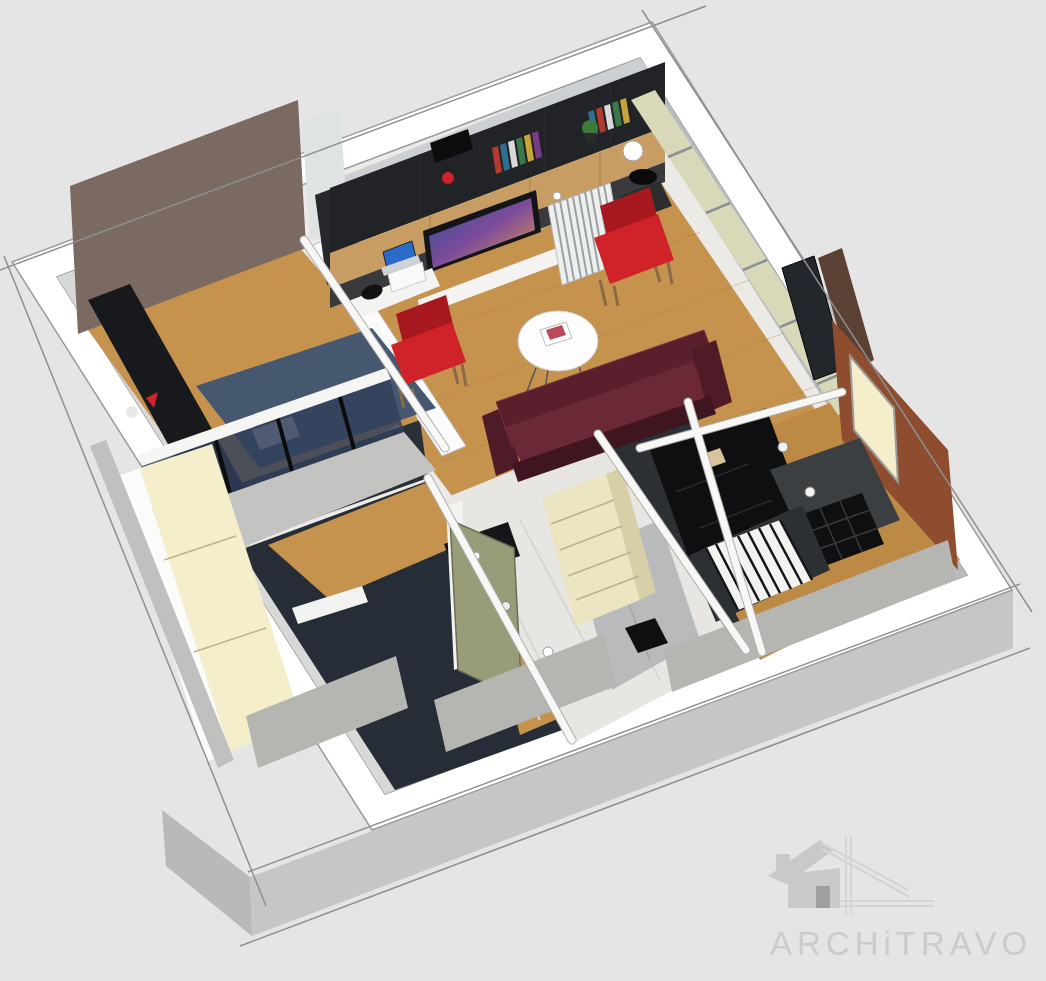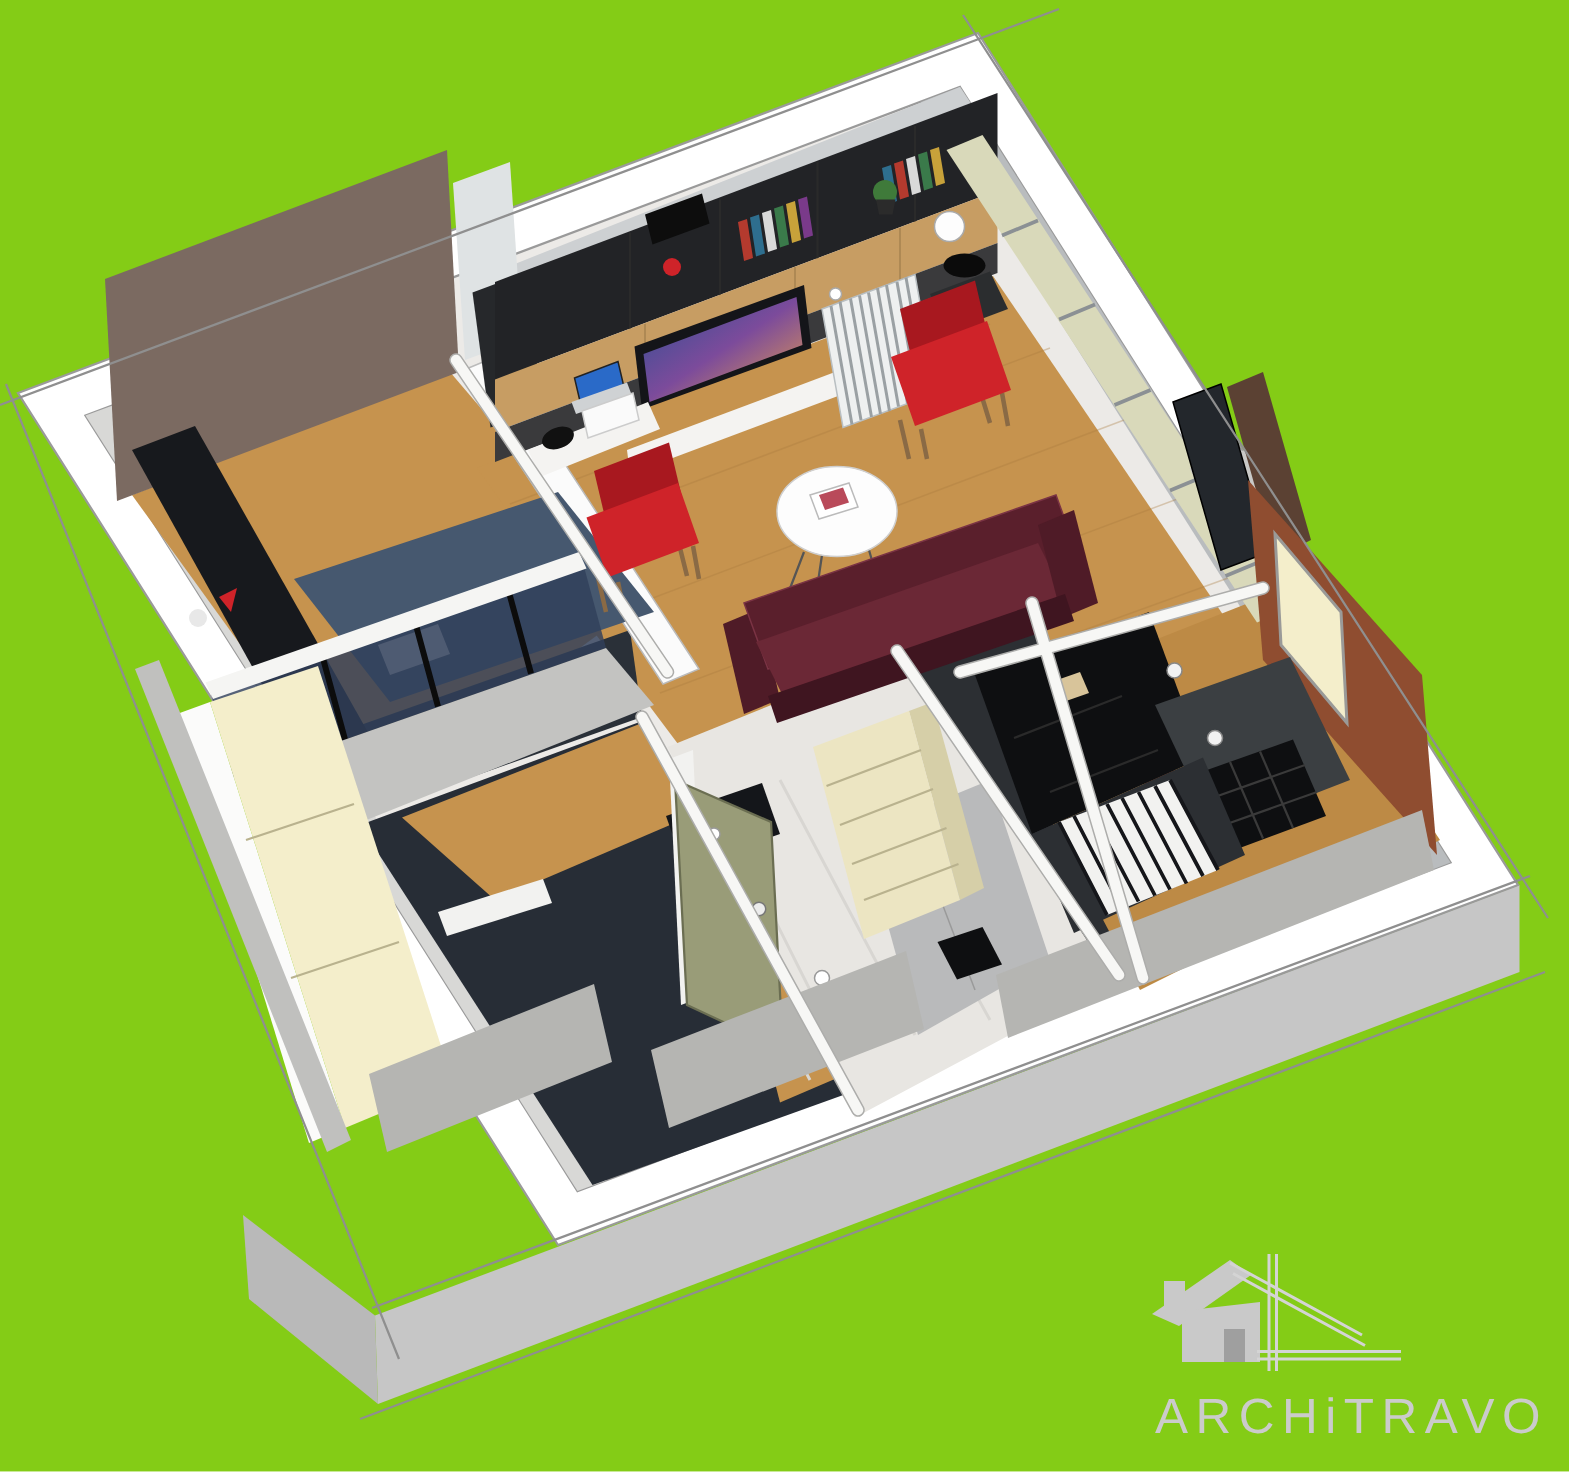--- a/index.html
+++ b/index.html
@@ -1,16 +1,16 @@
 <!DOCTYPE html>
 <html><head>
 <meta charset="utf-8">
 <style>
   html,body{margin:0;padding:0;background:#fff;}
-  .stage{position:relative;width:1046px;height:981px;background:#84cc16;overflow:hidden;
+  .stage{position:relative;width:1046px;height:981px;background:#e5e5e5;overflow:hidden;
          font-family:"Liberation Sans", sans-serif;}
   svg{position:absolute;left:0;top:0;}
   .ln{stroke:#8f8f8f;stroke-width:1.5;fill:none;}
   .thin{stroke:#9a9a9a;stroke-width:1;fill:none;}
   .seam{stroke:#8a703f;stroke-width:1;fill:none;opacity:.55;}
   .plank{stroke:#a87c3e;stroke-width:1;fill:none;opacity:.35;}
   .vein{stroke:#d8d6d2;stroke-width:2;fill:none;}
   .mull{stroke:#8b9094;stroke-width:2.5;fill:none;}
   .gmull{stroke:#0c0c0c;stroke-width:4;fill:none;}
   .stripe{stroke:#15161a;stroke-width:2.5;fill:none;}

